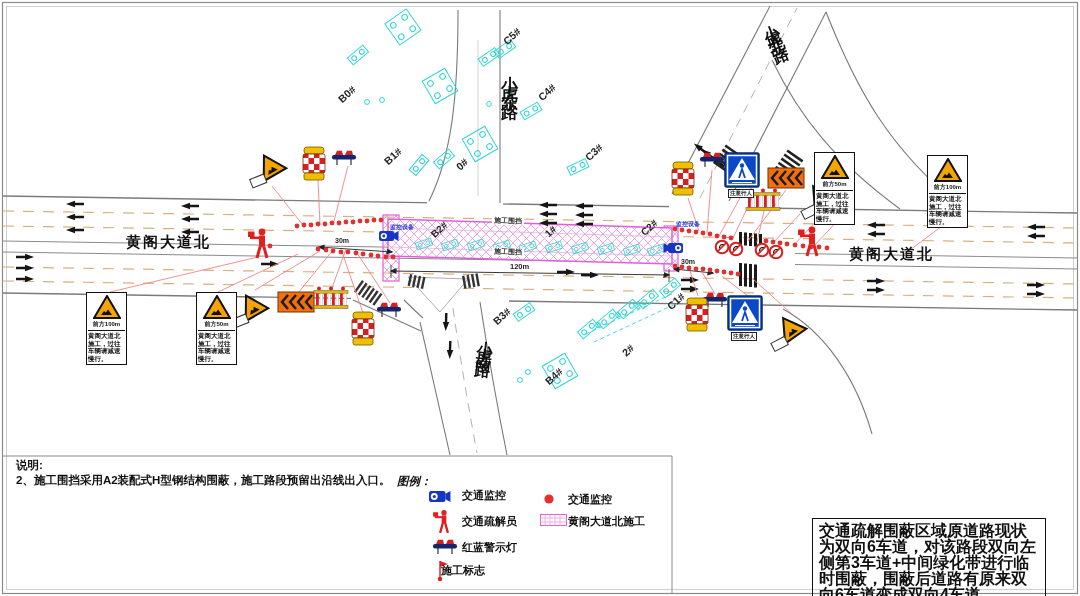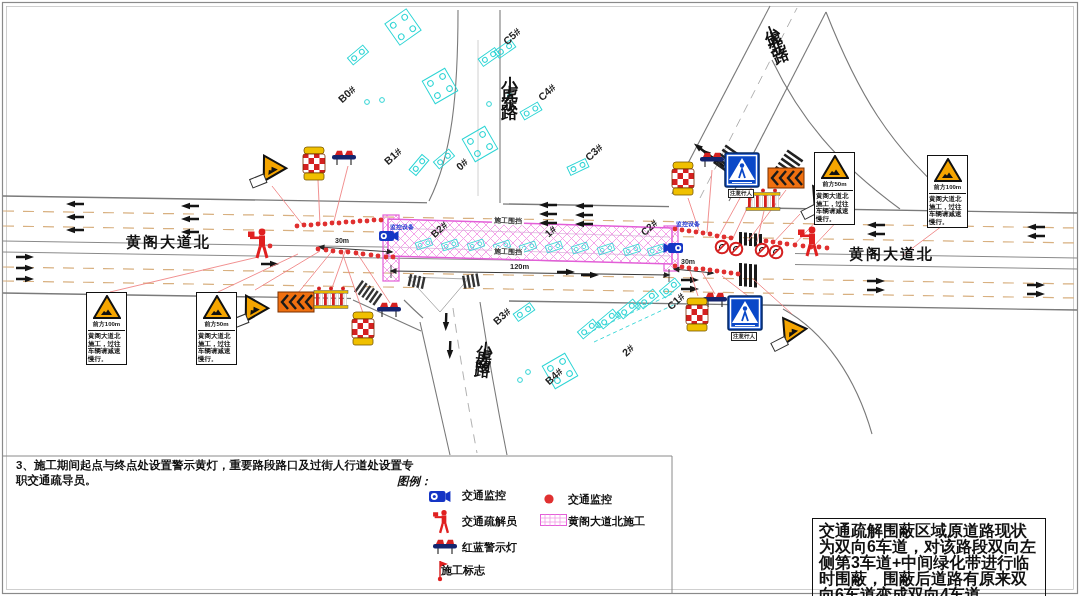--- a/index.html
+++ b/index.html
@@ -537,21 +537,22 @@
       <use href="#ct" transform="translate(14,13)"></use>
     </svg>
   <div class="bdist">前方100m</div>
   <div class="btxt">黄阁大道北施工，过往车辆请减速慢行。</div>
 </div>
 
 <div class="abs ov pplate" style="left:728px;top:189px">注意行人</div>
 <div class="abs ov pplate" style="left:731px;top:332px">注意行人</div>
 
 <div class="abs ov notes">
-  <div>3、施工期间起点与终点处设置警示黄灯，重要路段路口及过街人行道处设置专职交通疏导员。</div>
+  <div>说明:</div>
+  <div>2、施工围挡采用A2装配式H型钢结构围蔽，施工路段预留出沿线出入口。</div>
 </div>
 
 <div class="abs ov legend-title">图例：</div>
 <svg class="abs ov" style="left:428px;top:490px" width="24" height="14">
     <use href="#camL" transform="translate(1,1) scale(1.1)"></use>
   </svg>
 <div class="abs ov leglab" style="left:462px;top:488px">交通监控</div>
 <svg class="abs ov" style="left:542px;top:492px" width="14" height="14">
     <circle cx="7" cy="7" r="4.6" fill="#e03030"></circle>
   </svg>

